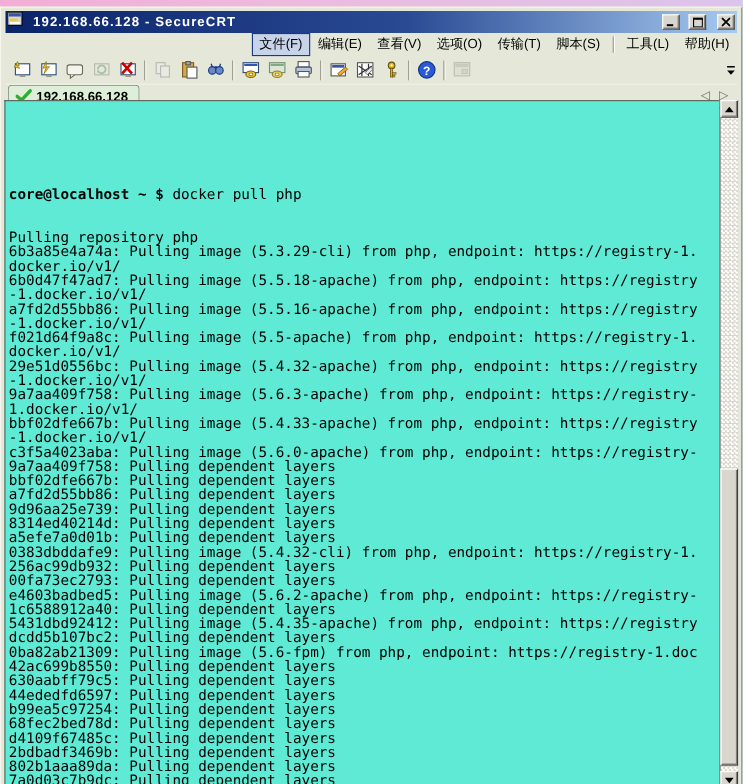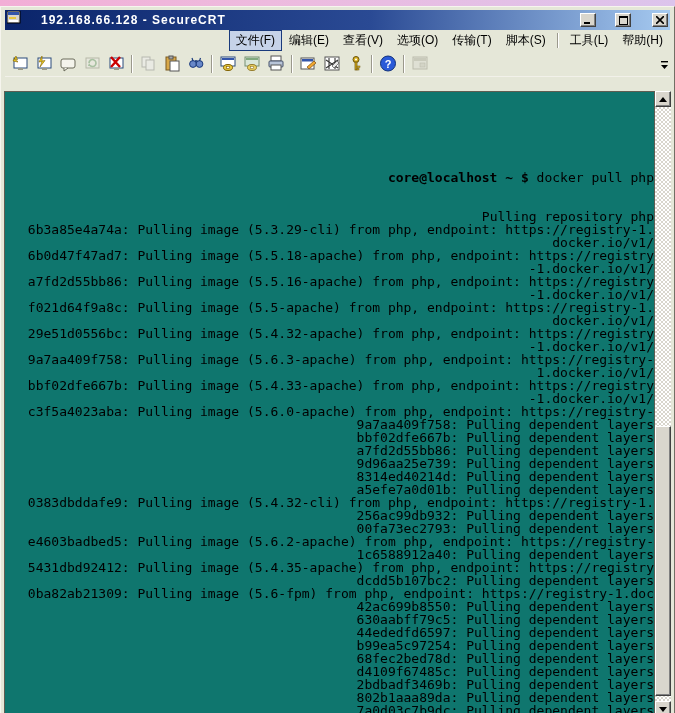--- a/index.html
+++ b/index.html
@@ -14,21 +14,21 @@
     position: absolute; left: 0; top: 6px; width: 675px; height: 707px;
     background: #e5e7d8;
     border-left: 1px solid #f6f5ee; border-top: 1px solid #f6f5ee;
     border-right: 1px solid #716f64;
     padding: 3px 4px 0 4px;
   }
   
   .titlebar {
     height: 20px; display: flex; align-items: center;
     background: linear-gradient(90deg, #0a246a 0%, #2a4a94 55%, #a6caf0 100%);
-    padding: 0 2px; gap: 19px;
+    padding: 0 2px; gap: 8px;
   }
   .title-text {
     color: #ffffff; font-weight: bold; font-size: 12px; letter-spacing: 1px;
     white-space: nowrap; flex: 1; line-height: 20px;
   }
   .win-btn {
     width: 16px; height: 14px; background: #d9d6cd;
     border: 1px solid; border-color: #ffffff #404040 #404040 #ffffff;
     box-shadow: inset -1px -1px 0 #808080;
     display: flex; align-items: center; justify-content: center;
@@ -69,25 +69,25 @@
   }
   .tab-arrows { position: absolute; right: 8px; top: 3px; display: flex; gap: 8px;
     color: #6b6b6b; font-size: 11px; line-height: 14px; }
   .tab-arrow { cursor: default; }
   
   .client {
     position: absolute; left: 4px; right: 4px; top: 91px; bottom: 0;
     display: flex;
   }
   .terminal {
-    flex: 1; background: #0f766e; color: #000000;
+    flex: 1; background: #5eead4; color: #000000;
     border-left: 1px solid #5f5d52; border-top: 1px solid #5f5d52;
     font-family: "DejaVu Sans Mono", "Liberation Mono", monospace;
     font-size: 13px; line-height: 13px; white-space: pre;
-    padding: 53px 0 15px 3px; overflow: hidden; text-align: right;
+    padding: 53px 0 15px 3px; overflow: hidden;
   }
   .terminal .line { height: 13px; }
   
   .scrollbar { width: 17px; position: relative; flex: 0 0 auto;
     background: conic-gradient(#ffffff 25%, #d8d5cc 0 50%, #ffffff 0 75%, #d8d5cc 0);
     background-size: 4px 4px;
     border-left: 1px solid #5f5d52;
   }
   .sb-btn {
     position: absolute; left: 0; width: 16px; height: 16px; background: #d9d6cd;
@@ -274,20 +274,34 @@
       </svg>
     </span>
     <span class="tb-overflow">
       <svg width="9" height="12" viewBox="0 0 9 12">
         <rect x="1" y="2" width="7" height="1.4" fill="#000"></rect>
         <path d="M1 6 L8 6 L4.5 10 Z" fill="#000"></path>
       </svg>
     </span>
   </div>
 
+  <div class="tabbar">
+    <div class="session-tab">
+      <span>
+        <svg width="15" height="12" viewBox="0 0 15 12">
+          <path d="M1.5 6.5 L5.5 10 L13.5 1.5" fill="none" stroke="#2fae2f" stroke-width="3" stroke-linecap="round"></path>
+        </svg>
+      </span>
+      <span>192.168.66.128</span>
+    </div>
+    <div class="tab-arrows">
+      <span class="tab-arrow">◁</span>
+      <span class="tab-arrow">▷</span>
+    </div>
+  </div>
 </div>
 
 <div class="client">
   <div class="terminal">
     <div class="line"><span style="font-weight:bold">core@localhost ~ $ </span><span>docker pull php</span></div>
     <div><div class="line">Pulling repository php</div><div class="line">6b3a85e4a74a: Pulling image (5.3.29-cli) from php, endpoint: https://registry-1.</div><div class="line">docker.io/v1/</div><div class="line">6b0d47f47ad7: Pulling image (5.5.18-apache) from php, endpoint: https://registry</div><div class="line">-1.docker.io/v1/</div><div class="line">a7fd2d55bb86: Pulling image (5.5.16-apache) from php, endpoint: https://registry</div><div class="line">-1.docker.io/v1/</div><div class="line">f021d64f9a8c: Pulling image (5.5-apache) from php, endpoint: https://registry-1.</div><div class="line">docker.io/v1/</div><div class="line">29e51d0556bc: Pulling image (5.4.32-apache) from php, endpoint: https://registry</div><div class="line">-1.docker.io/v1/</div><div class="line">9a7aa409f758: Pulling image (5.6.3-apache) from php, endpoint: https://registry-</div><div class="line">1.docker.io/v1/</div><div class="line">bbf02dfe667b: Pulling image (5.4.33-apache) from php, endpoint: https://registry</div><div class="line">-1.docker.io/v1/</div><div class="line">c3f5a4023aba: Pulling image (5.6.0-apache) from php, endpoint: https://registry-</div><div class="line">9a7aa409f758: Pulling dependent layers</div><div class="line">bbf02dfe667b: Pulling dependent layers</div><div class="line">a7fd2d55bb86: Pulling dependent layers</div><div class="line">9d96aa25e739: Pulling dependent layers</div><div class="line">8314ed40214d: Pulling dependent layers</div><div class="line">a5efe7a0d01b: Pulling dependent layers</div><div class="line">0383dbddafe9: Pulling image (5.4.32-cli) from php, endpoint: https://registry-1.</div><div class="line">256ac99db932: Pulling dependent layers</div><div class="line">00fa73ec2793: Pulling dependent layers</div><div class="line">e4603badbed5: Pulling image (5.6.2-apache) from php, endpoint: https://registry-</div><div class="line">1c6588912a40: Pulling dependent layers</div><div class="line">5431dbd92412: Pulling image (5.4.35-apache) from php, endpoint: https://registry</div><div class="line">dcdd5b107bc2: Pulling dependent layers</div><div class="line">0ba82ab21309: Pulling image (5.6-fpm) from php, endpoint: https://registry-1.doc</div><div class="line">42ac699b8550: Pulling dependent layers</div><div class="line">630aabff79c5: Pulling dependent layers</div><div class="line">44ededfd6597: Pulling dependent layers</div><div class="line">b99ea5c97254: Pulling dependent layers</div><div class="line">68fec2bed78d: Pulling dependent layers</div><div class="line">d4109f67485c: Pulling dependent layers</div><div class="line">2bdbadf3469b: Pulling dependent layers</div><div class="line">802b1aaa89da: Pulling dependent layers</div><div class="line">7a0d03c7b9dc: Pulling dependent layers</div></div>
     
   </div>
   <div class="scrollbar">
     <div class="sb-btn sb-up">

